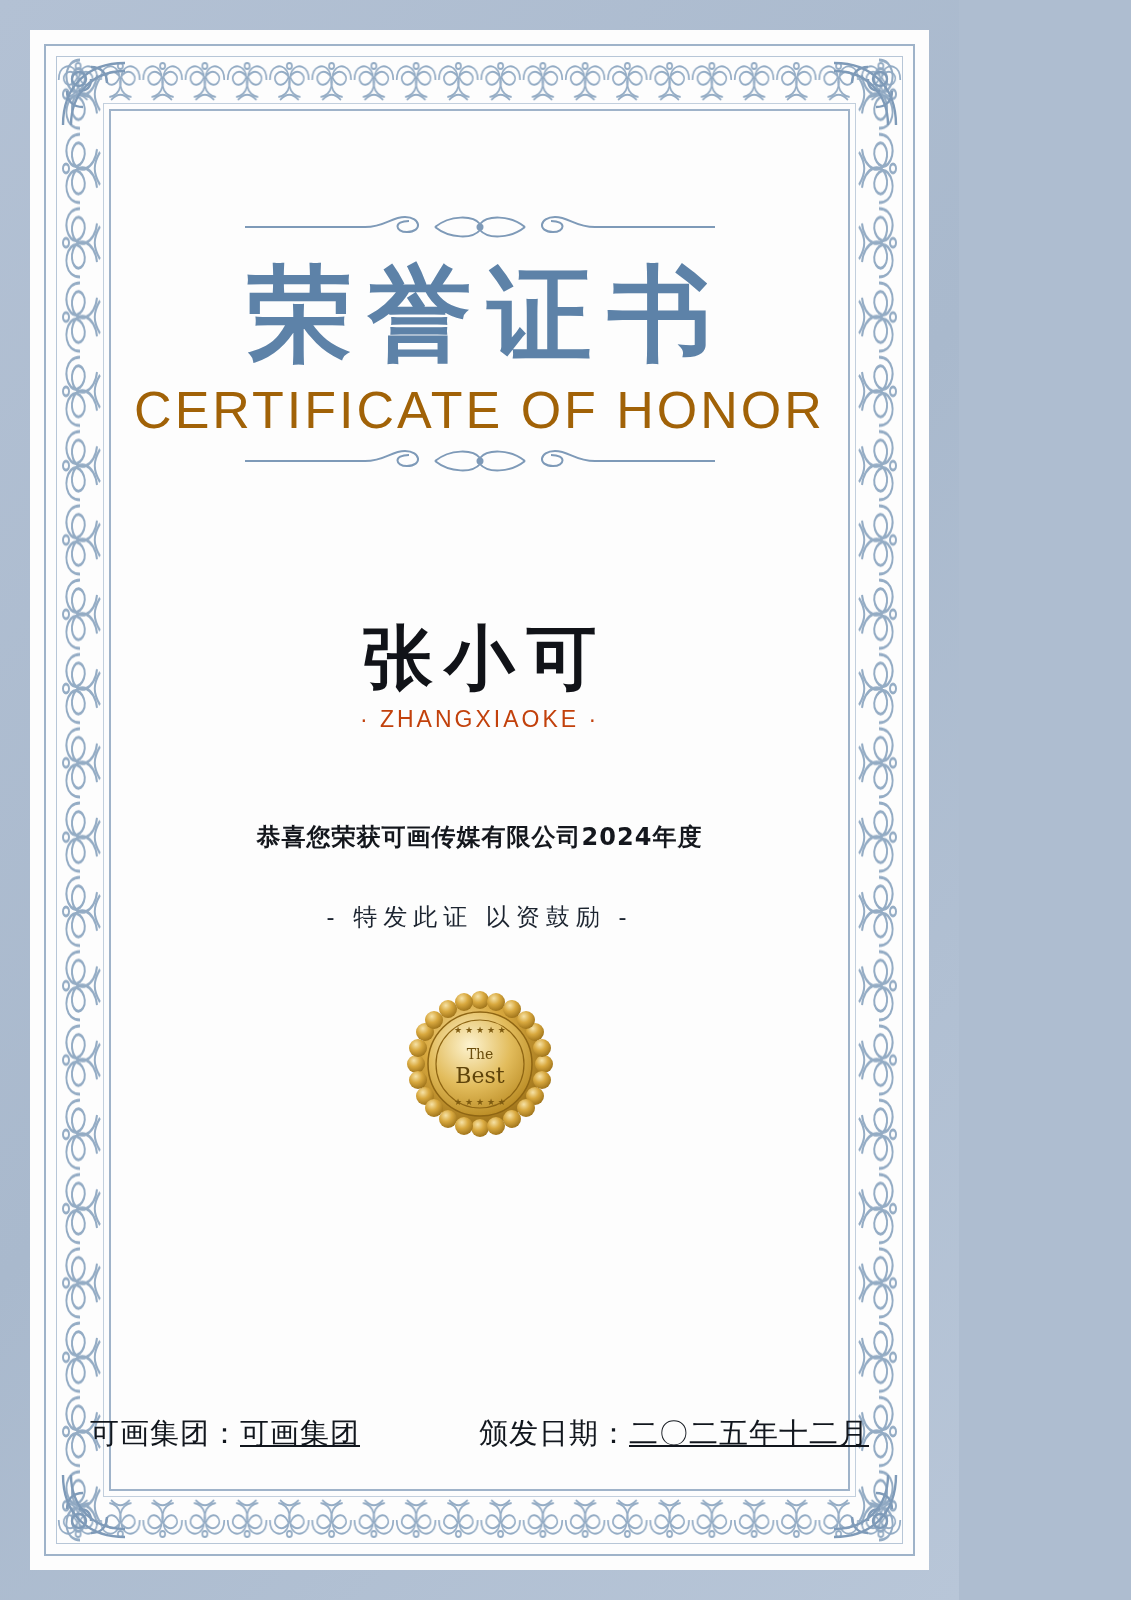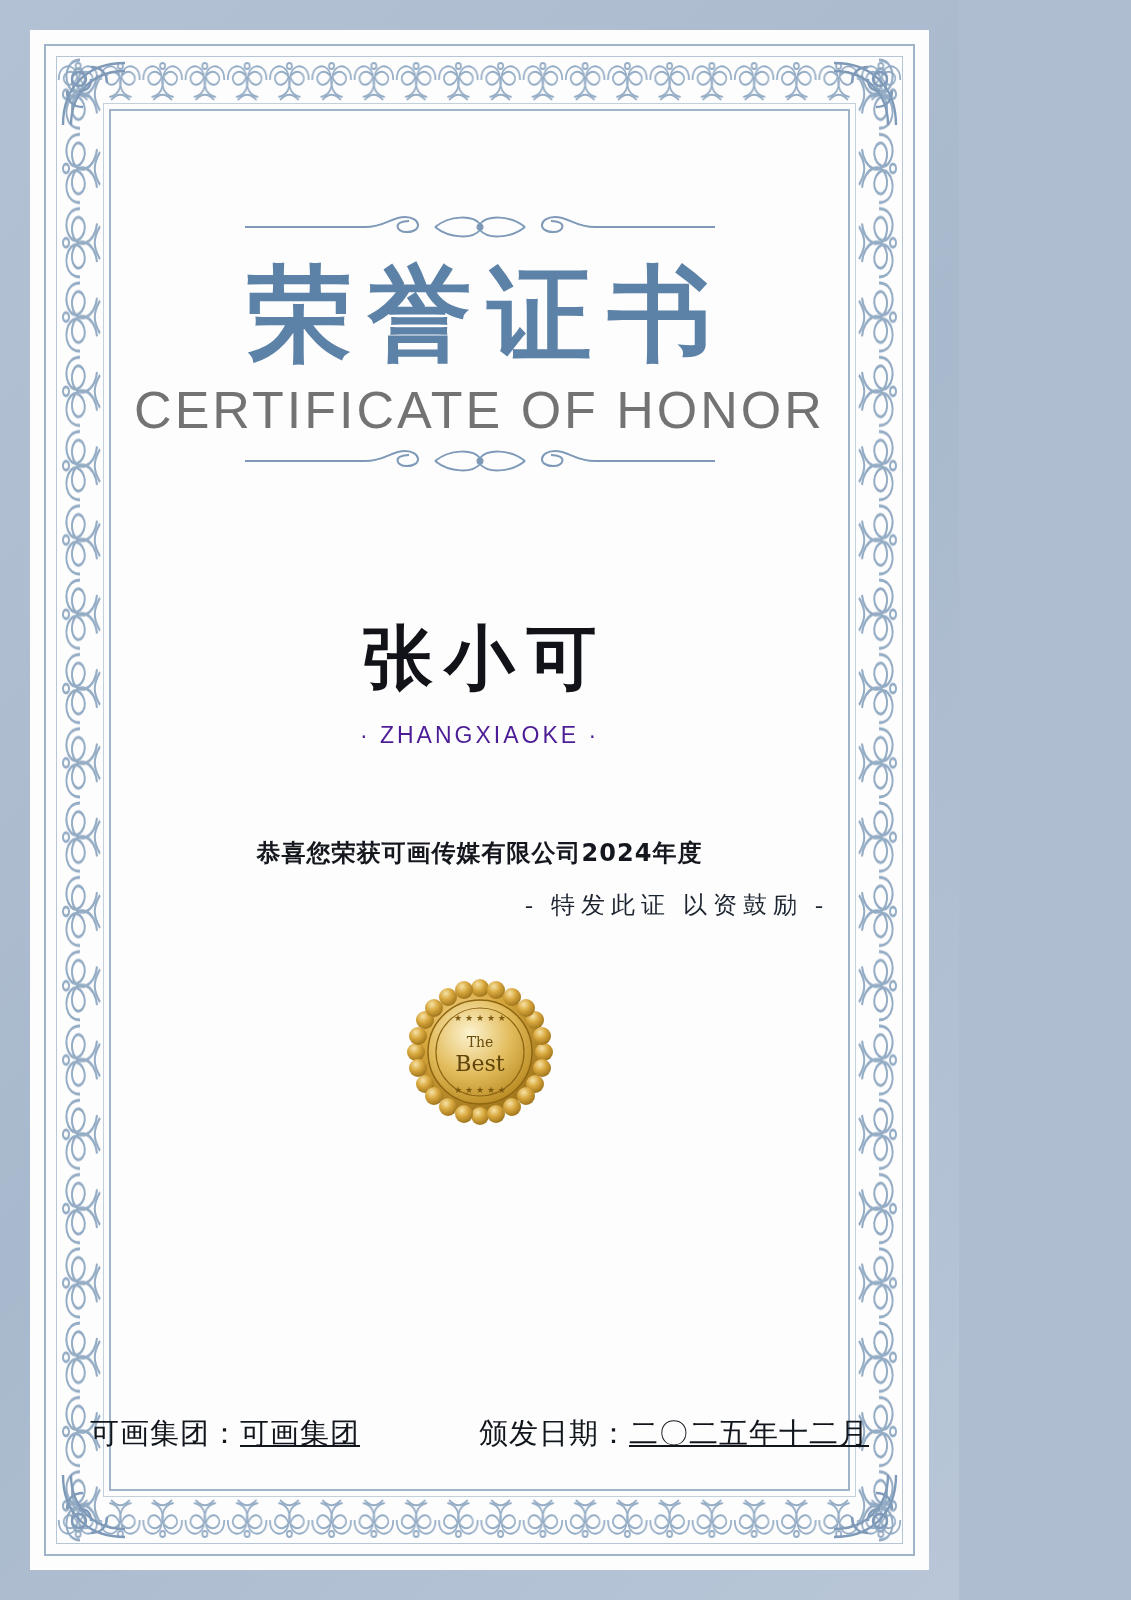--- a/index.html
+++ b/index.html
@@ -98,66 +98,65 @@
     letter-spacing: 16px;
     color: #5d82a8;
     line-height: 1.12;
     text-indent: 16px;
   }
   .title-en {
     margin-top: 8px;
     font-family: "Liberation Sans", sans-serif;
     font-size: 52px;
     letter-spacing: 3px;
-    color: #737373;
+    color: #a16207;
     font-weight: 300;
   }
 
   .recipient {
     margin-top: 132px;
     font-family: "DejaVu Sans", sans-serif;
     font-weight: bold;
     font-size: 70px;
     letter-spacing: 12px;
     color: #111318;
     text-indent: 12px;
   }
   .recipient-pinyin {
-    margin-top: 16px;
+    margin-top: 0;
     font-family: "Liberation Sans", sans-serif;
     font-size: 23px;
     letter-spacing: 3px;
-    color: #4c1d95;
+    color: #c2410c;
   }
 
   .congrats {
     margin-top: 88px;
     font-family: "DejaVu Sans", sans-serif;
     font-weight: bold;
     font-size: 24px;
     letter-spacing: 1px;
     color: #14171d;
   }
   .award {
     margin-top: 50px;
     font-family: "DejaVu Serif", serif;
     font-weight: bold;
     font-size: 66px;
     letter-spacing: 10px;
     color: #5d82a8;
     text-indent: 10px;
   }
   .encourage {
-    margin-top: 20px;
-    font-family: Liberation Serif, serif;
+    margin-top: 48px;
+    font-family: Liberation Sans, sans-serif;
     font-size: 24px;
     letter-spacing: 6px;
     color: #1c2franç;
     color: #1c2430;
-    text-align: right;
   }
 
   .seal-wrap {
     margin-top: 56px;
     display: flex;
     justify-content: center;
   }
 
   .footer {
     position: absolute;

